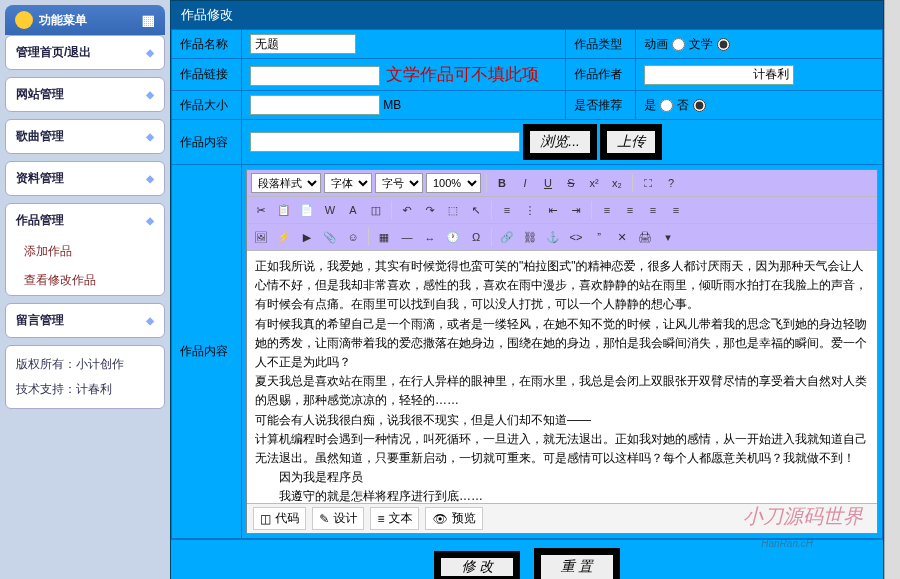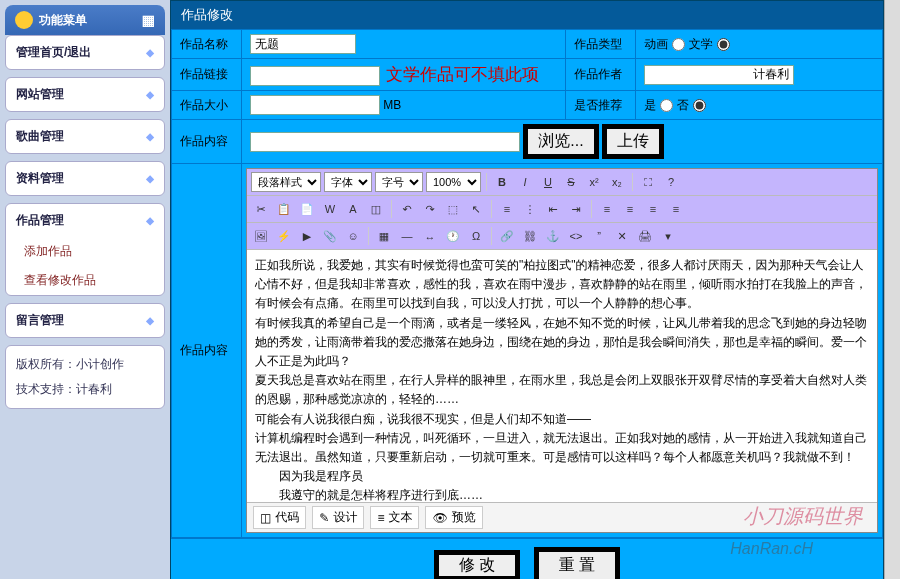--- a/index.html
+++ b/index.html
@@ -17,33 +17,33 @@
 .info-line { padding: 4px 0; color: #335; }
 .main { flex: 1; display: flex; background: #fff; }
 .content { flex: 1; background: #00aaff; border: 1px solid #004466; position: relative; }
 .panel-title { background: #045a9a; color: #fff; padding: 5px 10px; font-size: 13px; }
 .form-table { width: 100%; border-collapse: collapse; }
 .form-table td { border: 1px solid #0077cc; padding: 4px 8px; background: #00aaff; color: #000; vertical-align: middle; }
 .form-table .label-cell { width: 70px; }
 .form-table input[type=text] { height: 20px; border: 1px solid #7a9; padding: 0 4px; font-size: 12px; }
 .red-note { color: #c00; font-size: 17px; margin-left: 6px; text-align: right; }
 .radio-wrap { display: inline-flex; align-items: center; gap: 4px; color: #000; }
-.btn { background: #eee; border: 5px solid #000000; padding: 2px 10px; font-size: 16px; cursor: pointer; }
+.btn { background: #eee; border: 7px solid #000000; padding: 2px 10px; font-size: 14px; cursor: pointer; font-style: italic; }
 .editor-box { background: #fff; border: 1px solid #888; margin: 0; }
 .toolbar { border-bottom: 1px solid #bbb; padding: 3px 4px; display: flex; flex-wrap: wrap; gap: 3px; align-items: center; background: #c4b5fd; }
 .tb-sel { font-size: 11px; height: 20px; border: 1px solid #999; background: #fff; padding: 0 2px; }
 .tb-btn { width: 20px; height: 20px; display: inline-flex; align-items: center; justify-content: center; font-size: 11px; color: #333; cursor: pointer; border: 1px solid transparent; }
 .tb-sep { width: 1px; height: 18px; background: #ccc; margin: 0 2px; }
 .editor-content { height: 252px; background: #fff; padding: 6px 8px; font-size: 12px; line-height: 1.6; color: #000; overflow-y: scroll; }
 .editor-content p { margin: 0; }
 .editor-footer { border-top: 1px solid #bbb; padding: 3px 6px; background: #f4f4f4; display: flex; gap: 6px; align-items: center; font-size: 12px; }
 .mode-btn { display: inline-flex; align-items: center; gap: 4px; padding: 2px 6px; border: 1px solid #ccc; background: #fff; cursor: pointer; }
 .footer-row { text-align: center; padding: 8px; background: #00aaff; border-top: 1px solid #0077cc; }
 .watermark { position: absolute; right: 20px; bottom: 48px; color: rgba(200,40,80,.5); font-size: 20px; font-style: italic; pointer-events: none; }
-.watermark2 { position: absolute; right: 70px; bottom: 20px; color: rgba(80,80,80,.5); font-size: 16px; font-style: italic; pointer-events: none; }
+.watermark2 { position: absolute; right: 70px; bottom: 29px; color: rgba(80,80,80,.5); font-size: 10px; font-style: italic; pointer-events: none; }
 .vscroll { width: 16px; background: #dcdcdc; border-left: 1px solid #aaa; }
 input[type=radio]{ accent-color: #333; }
 </style>
 </head>
 <body>
 
 <div class="layout">
   <div class="sidebar">
     <div class="menu-header">
       <span class="logo"></span>

